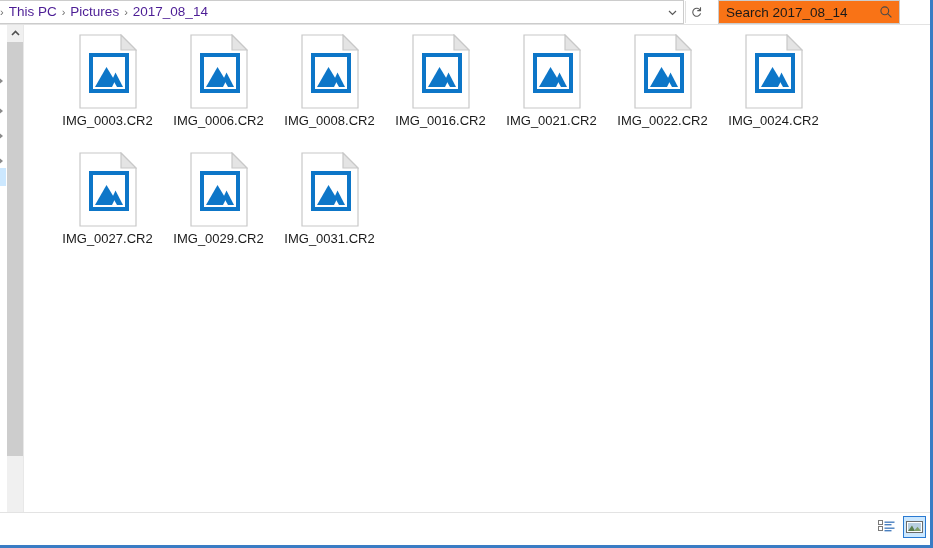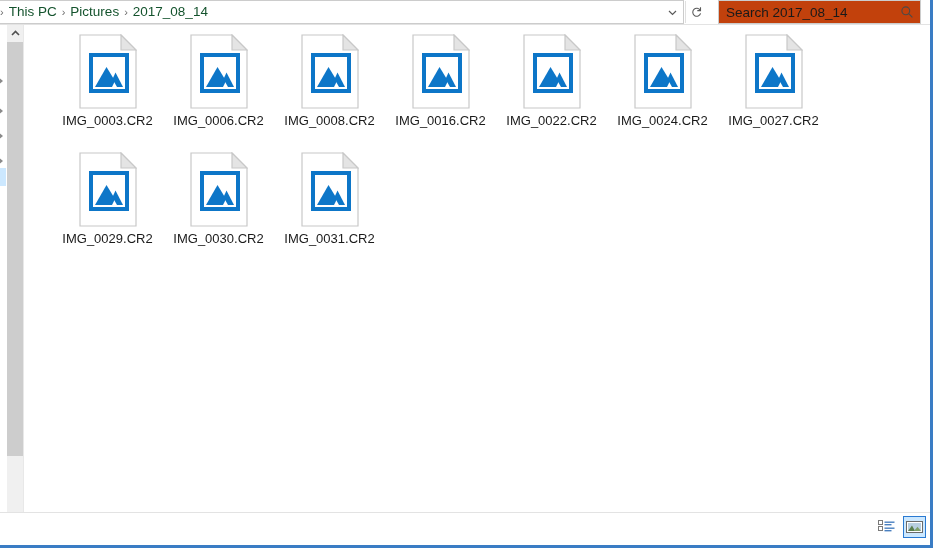--- a/index.html
+++ b/index.html
@@ -41,21 +41,21 @@
     align-items: center;
   }
   .crumb-chevron {
     color: #6d6d6d;
     font-size: 11px;
     padding: 0 5px;
     line-height: 1;
     user-select: none;
   }
   .crumb-label {
-    color: #14532d;
+    color: #4c1d95;
     font-size: 13.5px;
     line-height: 1;
     white-space: nowrap;
   }
   #addr-dropdown, #addr-refresh {
     position: absolute;
     top: 1px;
     width: 21px;
     height: 22px;
     display: flex;
@@ -64,24 +64,24 @@
     color: #5a5a5a;
     font-size: 12px;
     background: #ffffff;
   }
   #addr-dropdown { left: 662px; }
   #addr-refresh  { left: 685px; border-left: 1px solid #e0e0e0; }
 
   #search-box {
     position: absolute;
     left: 718px; top: 0px;
-    width: 203px;
+    width: 182px;
     height: 24px;
     border: 1px solid #cccccc;
-    background: #c2410c;
+    background: #f97316;
     box-sizing: border-box;
     display: flex;
     align-items: center;
   }
   #search-input-text {
     flex: 1;
     padding-left: 7px;
     font-size: 13.5px;
     color: #1a1a1a;
     white-space: nowrap;
@@ -337,20 +337,30 @@
           <div class="file-name">IMG_0016.CR2</div>
         </div>
         <div class="file-item">
           <div class="file-icon"><svg width="58" height="75" viewBox="0 0 58 75">
               <path d="M1 1 H42 L57 16 V74 H1 Z" fill="#ffffff" stroke="#c8c8c8" stroke-width="1.2"></path>
               <path d="M42 1 L57 16 H42 Z" fill="#e4e4e4" stroke="#c8c8c8" stroke-width="1.2"></path>
               <rect x="12" y="21" width="36" height="36" fill="none" stroke="#0d76c8" stroke-width="4"></rect>
               <path d="M16 53 L27.5 33 L36 47 L33 53 Z" fill="#0d76c8"></path>
               <path d="M36.5 38.5 L44 53 L38 53 L33.5 45 Z" fill="#0d76c8"></path>
             </svg></div>
+          <div class="file-name">IMG_0021.CR2</div>
+        </div>
+        <div class="file-item">
+          <div class="file-icon"><svg width="58" height="75" viewBox="0 0 58 75">
+              <path d="M1 1 H42 L57 16 V74 H1 Z" fill="#ffffff" stroke="#c8c8c8" stroke-width="1.2"></path>
+              <path d="M42 1 L57 16 H42 Z" fill="#e4e4e4" stroke="#c8c8c8" stroke-width="1.2"></path>
+              <rect x="12" y="21" width="36" height="36" fill="none" stroke="#0d76c8" stroke-width="4"></rect>
+              <path d="M16 53 L27.5 33 L36 47 L33 53 Z" fill="#0d76c8"></path>
+              <path d="M36.5 38.5 L44 53 L38 53 L33.5 45 Z" fill="#0d76c8"></path>
+            </svg></div>
           <div class="file-name">IMG_0022.CR2</div>
         </div>
         <div class="file-item">
           <div class="file-icon"><svg width="58" height="75" viewBox="0 0 58 75">
               <path d="M1 1 H42 L57 16 V74 H1 Z" fill="#ffffff" stroke="#c8c8c8" stroke-width="1.2"></path>
               <path d="M42 1 L57 16 H42 Z" fill="#e4e4e4" stroke="#c8c8c8" stroke-width="1.2"></path>
               <rect x="12" y="21" width="36" height="36" fill="none" stroke="#0d76c8" stroke-width="4"></rect>
               <path d="M16 53 L27.5 33 L36 47 L33 53 Z" fill="#0d76c8"></path>
               <path d="M36.5 38.5 L44 53 L38 53 L33.5 45 Z" fill="#0d76c8"></path>
             </svg></div>
@@ -368,30 +378,20 @@
         </div>
         <div class="file-item">
           <div class="file-icon"><svg width="58" height="75" viewBox="0 0 58 75">
               <path d="M1 1 H42 L57 16 V74 H1 Z" fill="#ffffff" stroke="#c8c8c8" stroke-width="1.2"></path>
               <path d="M42 1 L57 16 H42 Z" fill="#e4e4e4" stroke="#c8c8c8" stroke-width="1.2"></path>
               <rect x="12" y="21" width="36" height="36" fill="none" stroke="#0d76c8" stroke-width="4"></rect>
               <path d="M16 53 L27.5 33 L36 47 L33 53 Z" fill="#0d76c8"></path>
               <path d="M36.5 38.5 L44 53 L38 53 L33.5 45 Z" fill="#0d76c8"></path>
             </svg></div>
           <div class="file-name">IMG_0029.CR2</div>
-        </div>
-        <div class="file-item">
-          <div class="file-icon"><svg width="58" height="75" viewBox="0 0 58 75">
-              <path d="M1 1 H42 L57 16 V74 H1 Z" fill="#ffffff" stroke="#c8c8c8" stroke-width="1.2"></path>
-              <path d="M42 1 L57 16 H42 Z" fill="#e4e4e4" stroke="#c8c8c8" stroke-width="1.2"></path>
-              <rect x="12" y="21" width="36" height="36" fill="none" stroke="#0d76c8" stroke-width="4"></rect>
-              <path d="M16 53 L27.5 33 L36 47 L33 53 Z" fill="#0d76c8"></path>
-              <path d="M36.5 38.5 L44 53 L38 53 L33.5 45 Z" fill="#0d76c8"></path>
-            </svg></div>
-          <div class="file-name">IMG_0030.CR2</div>
         </div>
         <div class="file-item">
           <div class="file-icon"><svg width="58" height="75" viewBox="0 0 58 75">
               <path d="M1 1 H42 L57 16 V74 H1 Z" fill="#ffffff" stroke="#c8c8c8" stroke-width="1.2"></path>
               <path d="M42 1 L57 16 H42 Z" fill="#e4e4e4" stroke="#c8c8c8" stroke-width="1.2"></path>
               <rect x="12" y="21" width="36" height="36" fill="none" stroke="#0d76c8" stroke-width="4"></rect>
               <path d="M16 53 L27.5 33 L36 47 L33 53 Z" fill="#0d76c8"></path>
               <path d="M36.5 38.5 L44 53 L38 53 L33.5 45 Z" fill="#0d76c8"></path>
             </svg></div>
           <div class="file-name">IMG_0031.CR2</div>

